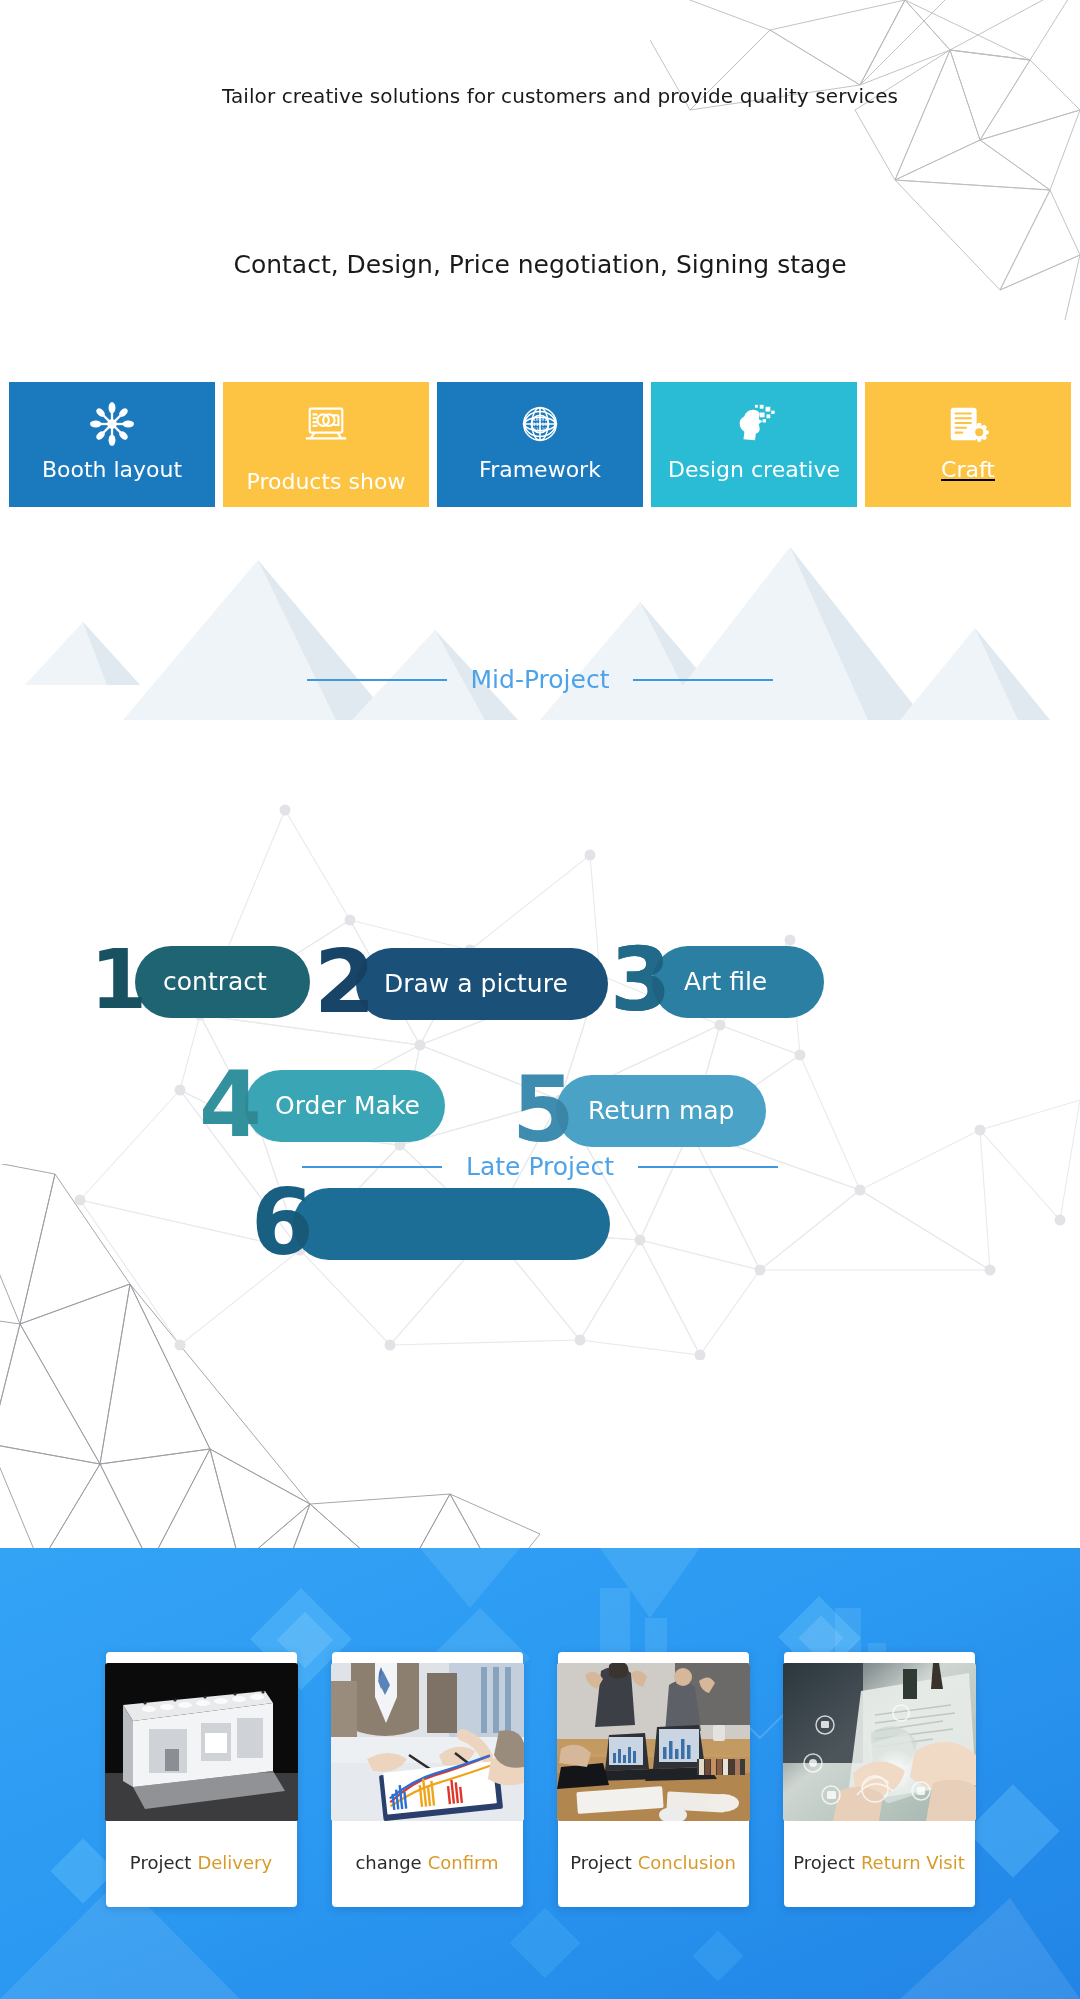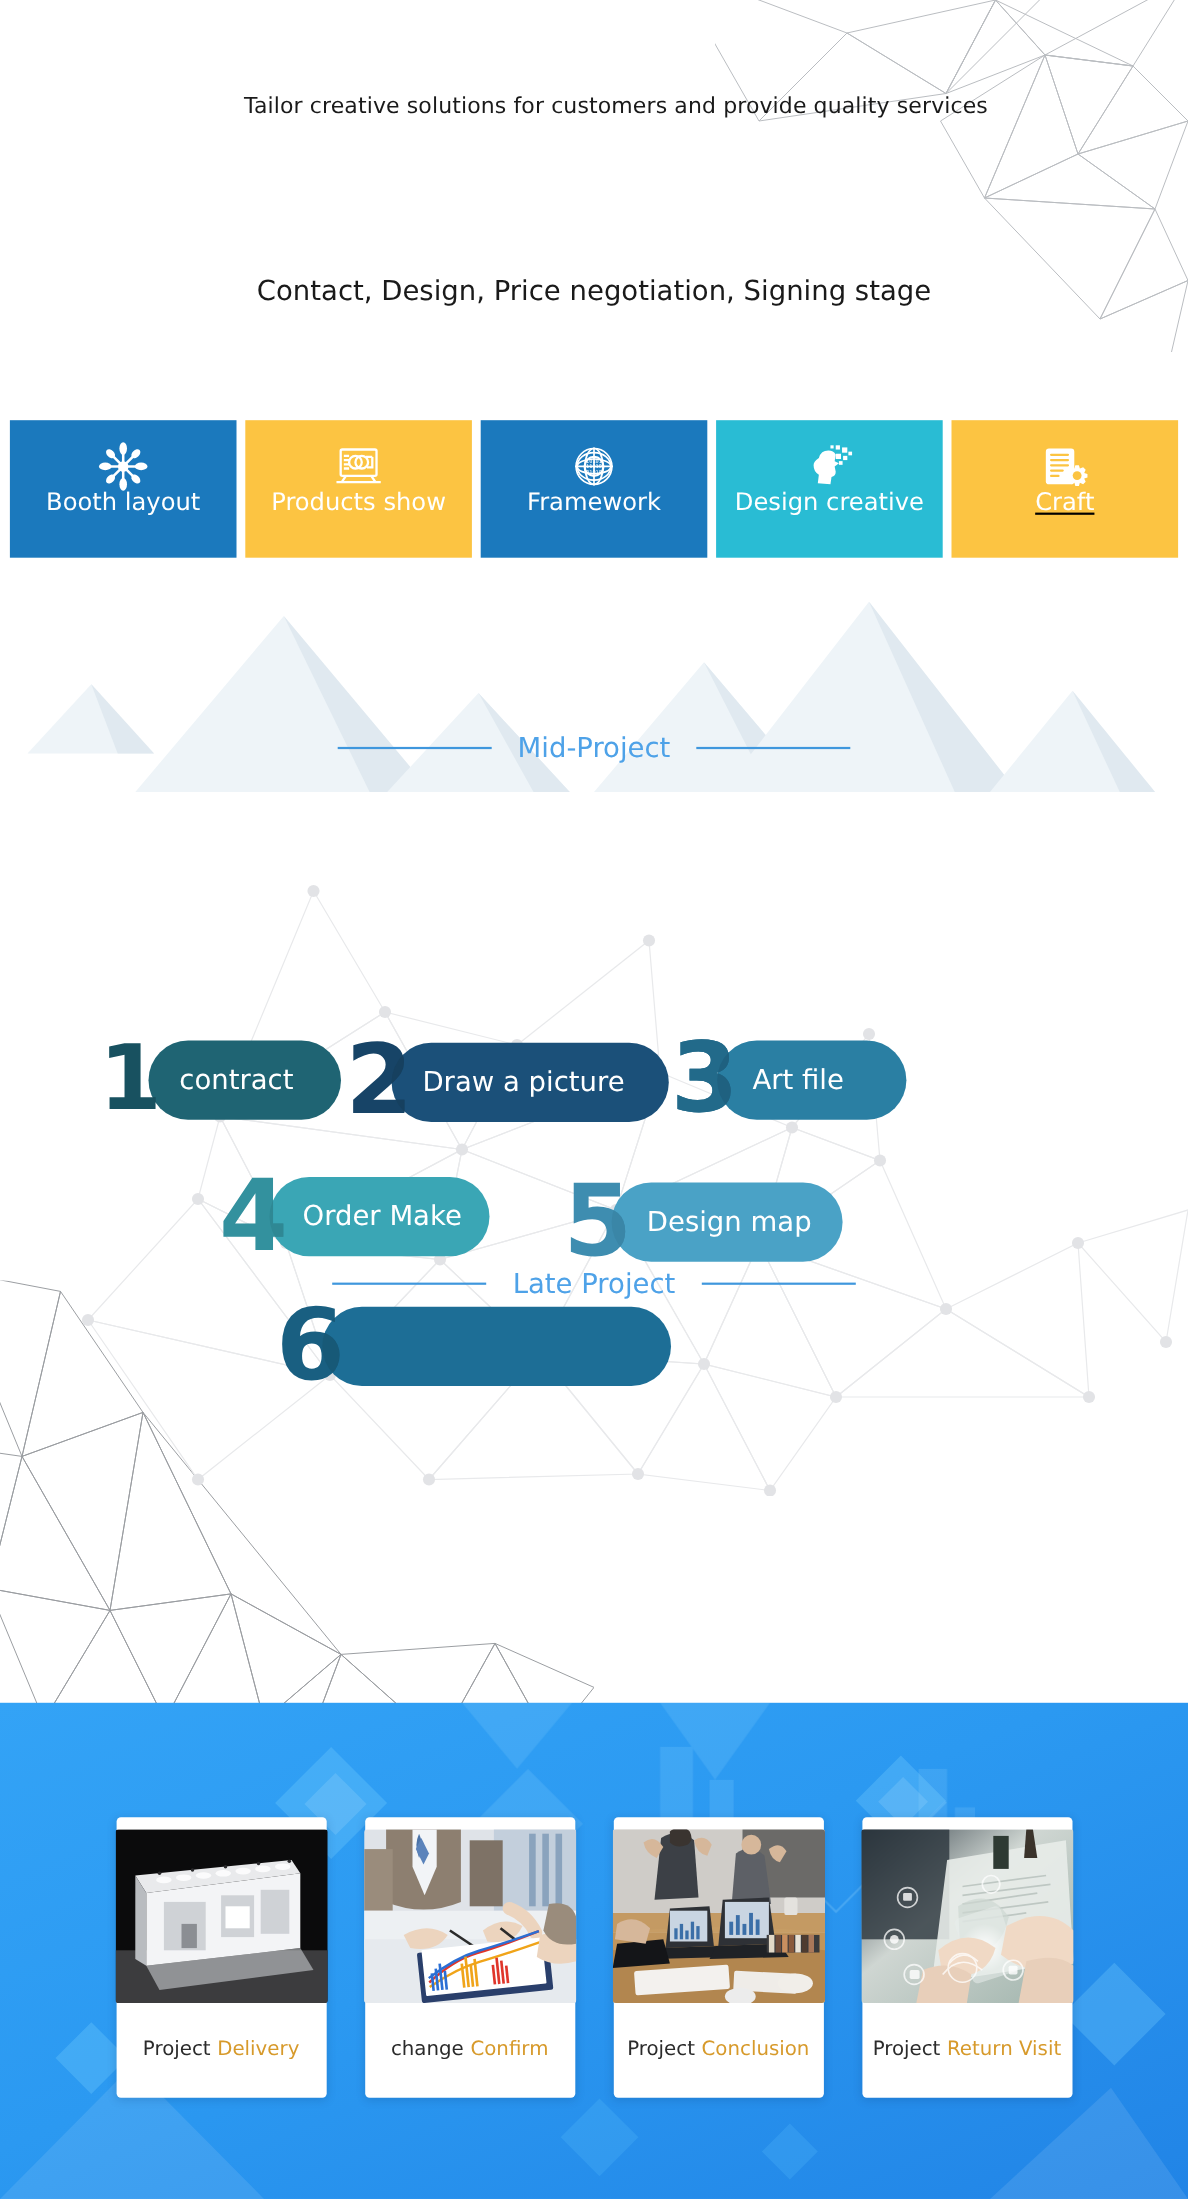--- a/index.html
+++ b/index.html
@@ -40,21 +40,21 @@
   #divider-late-project{top:1152px;}
 
   
   .tiles{position:absolute;left:9px;top:382px;width:1062px;height:125px;display:flex;gap:8px;}
   .tile{
     flex:1;display:flex;flex-direction:column;align-items:center;
     justify-content:flex-start;padding-top:19px;box-sizing:border-box;
   }
   .tile .ticon{width:46px;height:46px;display:block;}
   .tile .tlabel{
-    margin-top:0;color:#ffffff;font-size:22px;line-height:1;white-space:nowrap;
+    margin-top:12px;color:#ffffff;font-size:22px;line-height:1;white-space:nowrap;
   }
 
   
   #mountains{position:absolute;left:0;top:530px;width:1080px;height:190px;}
 
   
   .pillwrap{position:absolute;height:72px;}
   .pillwrap svg{position:absolute;left:0;top:0;overflow:visible;}
   .pillwrap .plabel{
     position:absolute;color:#fff;font-size:25px;line-height:72px;white-space:nowrap;
@@ -238,21 +238,21 @@
             <line x1="24" y1="24" x2="38" y2="24"></line>
           <line x1="24" y1="24" x2="14" y2="14"></line>
             <line x1="24" y1="24" x2="34" y2="34"></line>
           <line x1="24" y1="24" x2="34" y2="14"></line>
             <line x1="24" y1="24" x2="14" y2="34"></line>
         </g>
       </svg>
       <span class="tlabel">Booth layout</span>
     </div>
 
-    <div class="tile" id="tile-1" style="background: rgb(252, 196, 66);">
+    <div class="tile" id="tile-1" style="background: rgb(252, 196, 66); gap: 12px;">
       <svg class="ticon" viewBox="0 0 48 48">
         <g fill="none" stroke="#ffffff" stroke-width="2.2">
           <rect x="7" y="8" width="34" height="25" rx="1.5"></rect>
           <circle cx="21" cy="20" r="6"></circle>
             <circle cx="27" cy="20" r="6"></circle>
           <path d="M31 15 h6 M37 15 v10 h-5"></path>
           <path d="M10 14 h5 M10 18 h5 M10 22 h5 M10 26 h5"></path>
           <path d="M3 39 h42 M12 33 l-4 6 M36 33 l4 6"></path>
         </g>
       </svg>
@@ -390,21 +390,21 @@
 
   <div class="pillwrap" id="pill-5">
     <svg width="250" height="72" viewBox="0 0 250 72">
       <rect x="40" y="0" width="210" height="72" rx="36" fill="#4aa2c6"></rect>
       <text x="-4" y="66" font-family="DejaVu Sans, sans-serif" font-size="90" font-weight="bold" fill="#3e8db0">5</text>
       <clipPath id="cp5">
           <rect x="40" y="0" width="210" height="72" rx="36"></rect>
         </clipPath>
       <text clip-path="url(#cp5)" x="-4" y="66" font-family="DejaVu Sans, sans-serif" font-size="90" font-weight="bold" fill="#3a86a7">5</text>
     </svg>
-    <span class="plabel" style="left:72px;">Design map</span>
+    <span class="plabel" style="left:72px;">Return map</span>
   </div>
 
   <div class="pillwrap" id="pill-6">
     <svg width="355" height="72" viewBox="0 0 355 72">
       <rect x="38" y="0" width="317" height="72" rx="36" fill="#1d6e96"></rect>
       <text x="-4" y="66" font-family="DejaVu Sans, sans-serif" font-size="90" font-weight="bold" fill="#195f81">6</text>
       <clipPath id="cp6">
           <rect x="38" y="0" width="317" height="72" rx="36"></rect>
         </clipPath>
       <text clip-path="url(#cp6)" x="-4" y="66" font-family="DejaVu Sans, sans-serif" font-size="90" font-weight="bold" fill="#175977">6</text>

